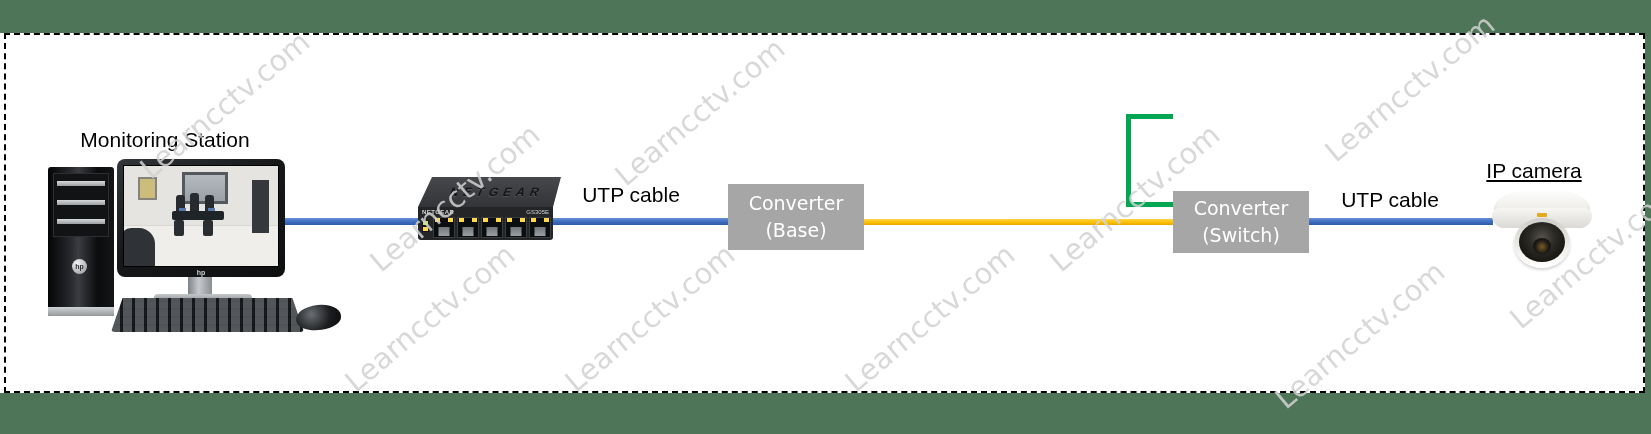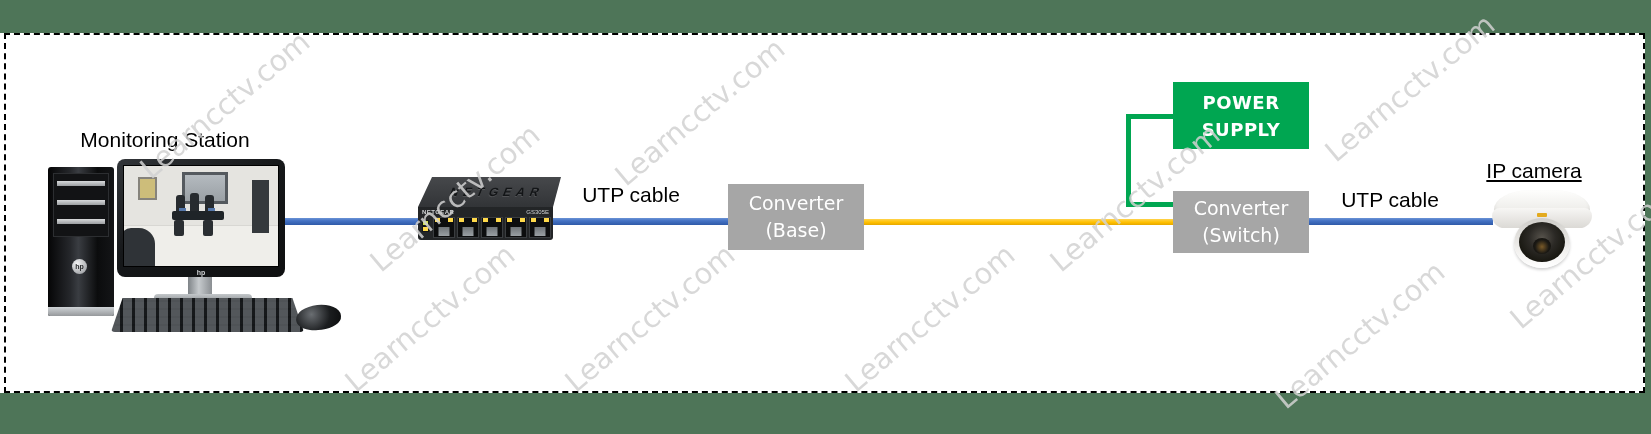--- a/index.html
+++ b/index.html
@@ -122,24 +122,20 @@
   <div class="cable cable-blue" style="left:1309px;top:218px;width:184px;"></div>
 
   <div class="pw-line" style="left:1126px;top:114px;width:47px;height:5px;"></div>
   <div class="pw-line" style="left:1126px;top:114px;width:5px;height:93px;"></div>
   <div class="pw-line" style="left:1126px;top:202px;width:47px;height:5px;"></div>
 
   <div class="box box-gray" style="left:728px;top:184px;width:136px;height:66px;">
     <span>Converter</span>
     <span>(Base)</span>
   </div>
-  <div class="box box-green" style="left:1173px;top:82px;width:136px;height:67px;">
-    <span>POWER</span>
-    <span>SUPPLY</span>
-  </div>
   <div class="box box-gray" style="left:1173px;top:191px;width:136px;height:62px;">
     <span>Converter</span>
     <span>(Switch)</span>
   </div>
 
   <div class="tower">
     <div class="drive-panel">
       <div class="slat s1"></div>
       <div class="slat s2"></div>
       <div class="slat s3"></div>

